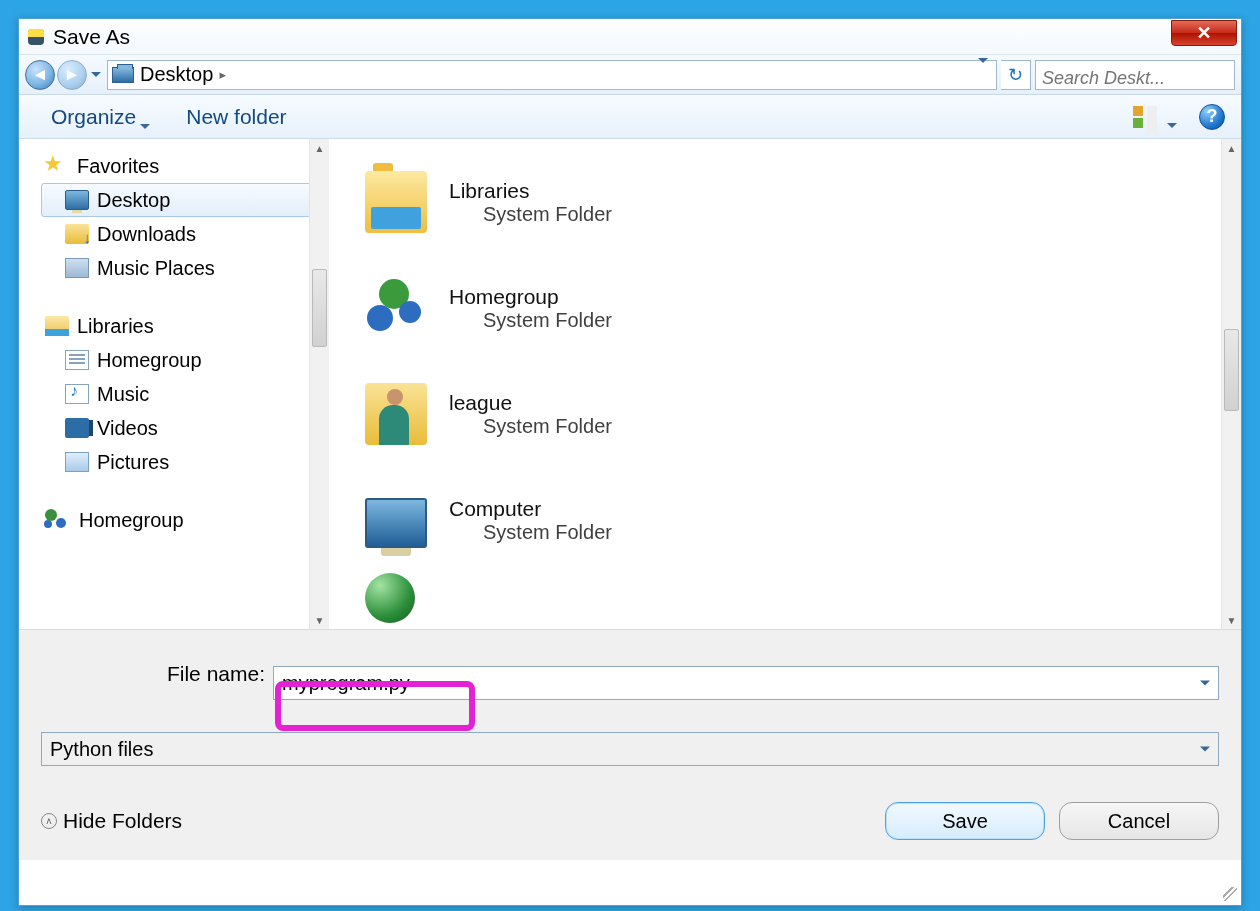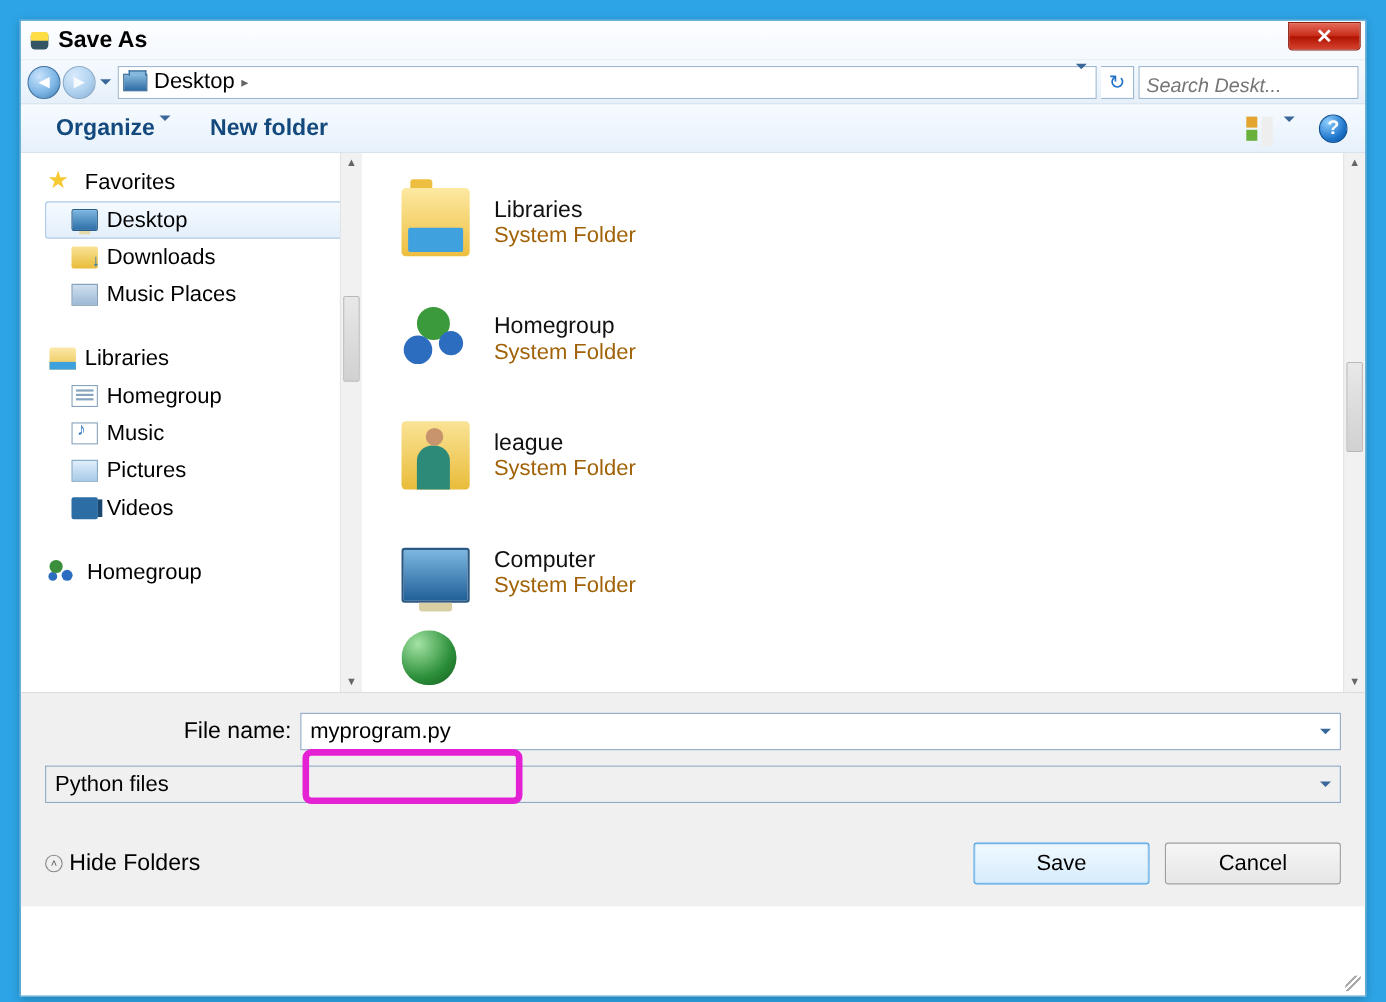--- a/index.html
+++ b/index.html
@@ -14,21 +14,21 @@
   
   .titlebar {
     height: 36px; display: flex; align-items: center; justify-content: space-between;
     background: linear-gradient(#fdfeff,#f4f9fe); border-bottom: 1px solid #dbe6ef;
     padding-left: 6px;
   }
   .titlebar-left { display:flex; align-items:center; gap:6px; }
   .titlebar-icon { width:22px; height:22px; position:relative; }
   .titlebar-icon::before { content:""; position:absolute; inset:3px; background:#356; border-radius:4px; }
   .titlebar-icon::after  { content:""; position:absolute; left:3px; right:3px; top:3px; height:8px; background:#fd4; border-radius:3px 3px 0 0; }
-  .title-text { font-size: 21px; color:#000;font-weight:bold; }
+  .title-text { font-size: 21px; color:#000; }
   .close-btn {
     width: 66px; height: 26px; margin-right: 4px; margin-top:-8px;
     background: linear-gradient(#e46a5a,#c82c1a 48%,#b01200 52%,#d64431);
     border:1px solid #8a1c0c; border-radius: 0 0 4px 4px;
     display:flex; align-items:center; justify-content:center;
     color:#fff; font-size:18px; font-weight:bold; cursor:pointer;
   }
 
   
   .navrow {
@@ -60,21 +60,21 @@
   .refresh-btn { width:30px; height:30px; border:1px solid #9fb8cf; border-left:none; background:#fff; display:flex; align-items:center; justify-content:center; color:#1e72c8; font-size:18px; cursor:pointer; }
   .searchbox { width:200px; height:30px; border:1px solid #9fb8cf; background:#fff; display:flex; align-items:flex-end; padding:0 6px; }
   .searchbox input { border:none; outline:none; flex:1; font-size:18px; font-style:italic; color:#888; background:transparent; }
 
   
   .toolbar {
     height:44px; background:linear-gradient(#f6fbff,#e7f1fb);
     border-bottom:1px solid #cfdceb;
     display:flex; align-items:center; padding:0 16px 0 32px; gap:36px;
   }
-  .tool-item { color:#14497e; font-size:21px; display:flex; align-items:flex-start; gap:4px; cursor:pointer;font-weight:bold; }
+  .tool-item { color:#14497e; font-size:21px; display:flex; align-items:flex-end; gap:4px; cursor:pointer; }
   .tool-right { margin-left:auto; display:flex; align-items:center; gap:22px; }
   .view-glyph { width:30px; height:22px; position:relative; }
   .view-glyph::before,.view-glyph::after { content:""; position:absolute; background:#2d7cc5; }
   .view-glyph::before { left:0; top:0; width:10px; height:10px; box-shadow: 0 12px 0 #69b03d, 14px 0 0 #eee, 14px 5px 0 #eee, 14px 12px 0 #eee, 14px 17px 0 #eee; background:#e3a52d; }
   .help-ball { width:26px; height:26px; border-radius:50%; background:radial-gradient(circle at 30% 25%, #8fcfff, #1b73c9 65%, #0d4e94); border:1px solid #0d4f91; display:flex; align-items:center; justify-content:center; color:#fff; font-weight:bold; font-size:18px; cursor:pointer; }
 
   
   .body { display:flex; height:490px; }
   .sidebar { width:310px; background:#fff; padding:10px 2px 10px 22px; position:relative; }
   .sb-scroll { position:absolute; right:0; top:0; bottom:0; width:20px; background:#f1f1f1; border-left:1px solid #e4e4e4; }
@@ -118,45 +118,45 @@
   .ct-icon.lib::after{content:"";position:absolute;left:6px;right:6px;bottom:4px;height:22px;background:#3fa2df;border-radius:2px;}
   .ct-icon.hg::before{content:"";position:absolute;left:14px;top:2px;width:30px;height:30px;border-radius:50%;background:#3b9a3b;}
   .ct-icon.hg::after{content:"";position:absolute;left:2px;top:28px;width:26px;height:26px;border-radius:50%;background:#2d6dbf;box-shadow:30px -6px 0 -2px #2d6dbf;}
   .ct-icon.user { background:linear-gradient(#fae396,#e9bc3a); border-radius:4px; }
   .ct-icon.user::after{content:"";position:absolute;left:14px;bottom:0;width:30px;height:40px;background:#2d8a78;border-radius:14px 14px 0 0;}
   .ct-icon.user::before{content:"";position:absolute;left:22px;top:6px;width:16px;height:16px;border-radius:50%;background:#c7946d;z-index:2;}
   .ct-icon.computer { width:62px;height:50px;background:linear-gradient(#7db7e0,#205f98);border:2px solid #2c5a85;border-radius:3px; margin-top:6px;}
   .ct-icon.computer::after{content:"";position:absolute;left:14px;right:14px;bottom:-10px;height:8px;background:#d9cfa3;border-radius:0 0 3px 3px;}
   .ct-icon.globe{width:50px;height:50px;border-radius:50%;background:radial-gradient(circle at 30% 25%,#a4e3a4,#2c8f3a 60%,#145b1c);}
   .ct-text .title { font-size:21px; color:#111; }
-  .ct-text .sub   { font-size:20px; color:#a16207; }
+  .ct-text .sub   { font-size:20px; color:#404040;margin-left:34px; }
   .ct-scroll { position:absolute; right:0; top:0; bottom:0; width:20px; background:#f1f1f1; border-left:1px solid #e4e4e4; }
   .ct-scroll .sb-thumb { top:190px; height:82px; }
 
   
   .footer { background:#f0f0f0; border-top:1px solid #dcdcdc; padding:18px 22px 20px; }
   .formrow { display:flex; align-items:center; margin-bottom:14px; }
   .formrow label { width:232px; text-align:right; padding-right:8px; font-size:21px; }
   .text-combo {
     flex:1; height:34px; border:1px solid #8fa9c2; background:#fff;
-    display:flex; align-items:center; padding:0 8px; font-size:20px; position:relative;
+    display:flex; align-items:center; padding:0 8px; font-size:20px; position:relative;margin-top:18px;
   }
   .text-combo.dim { background:#f0f0f0; }
   .combo-caret { position:absolute; right:8px; top:50%; transform:translateY(-50%); }
   .highlight-box {
     position:absolute; left:256px; top:662px; width:200px; height:50px;
     border:6px solid #e522d3; border-radius:8px; pointer-events:none;
   }
 
   .footer-bottom { display:flex; align-items:center; margin-top:36px; }
   .hide-folders { display:flex; align-items:center; gap:6px; font-size:21px; cursor:pointer; }
   .collapse-ico { width:16px;height:16px;border:1px solid #888;border-radius:50%;display:flex;align-items:center;justify-content:center;font-size:10px;color:#555; }
   .btns { margin-left:auto; display:flex; gap:14px; }
   .wbtn {
-    width:160px; height:38px; font-size:20px; border:1px solid #9f9f9f; border-radius:3px;
+    width:160px; height:38px; font-size:20px; border:1px solid #9f9f9f; border-radius:13px;
     background:linear-gradient(#f6f6f6,#e6e6e6); cursor:pointer;
   }
   .wbtn.primary { border:1px solid #4da2e5; background:linear-gradient(#f1f9ff,#d6ecfc); box-shadow: inset 0 0 0 1px #bfe1fb; }
   .resize-grip { position:absolute; right:4px; bottom:4px; width:14px; height:14px; background:
     linear-gradient(135deg, transparent 0 6px, #aaa 6px 8px, transparent 8px 10px, #aaa 10px 12px, transparent 12px);}
 </style>
 </head>
 <body>
 
 <div class="dialog">
@@ -246,26 +246,26 @@
         </div>
         <div class="sb-item child">
           <span class="ico doc"></span>
           <span>Homegroup</span>
         </div>
         <div class="sb-item child">
           <span class="ico music"></span>
           <span>Music</span>
         </div>
         <div class="sb-item child">
+          <span class="ico video"></span>
+          <span>Videos</span>
+        </div>
+        <div class="sb-item child">
           <span class="ico pic"></span>
           <span>Pictures</span>
-        </div>
-        <div class="sb-item child">
-          <span class="ico video"></span>
-          <span>Videos</span>
         </div>
       </div>
 
       <div class="sb-item">
         <span class="ico hg"></span>
         <span>Homegroup</span>
       </div>
 
       <div class="sb-scroll">
         <div class="sb-arrow up">▲</div>

